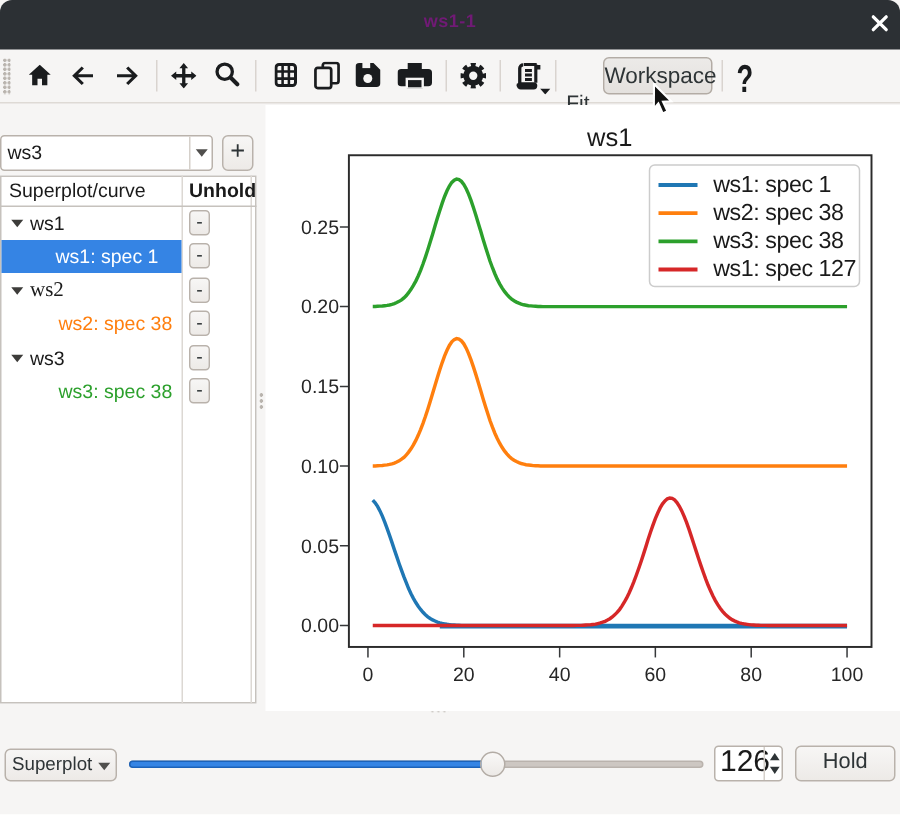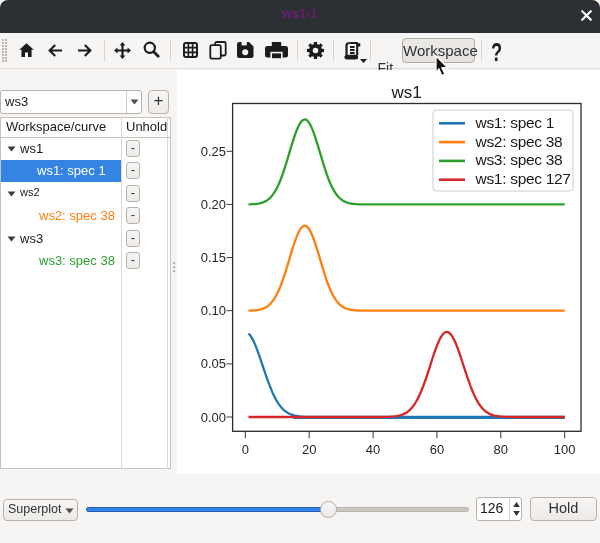--- a/index.html
+++ b/index.html
@@ -106,38 +106,38 @@
 <svg class="ic" style="left:130px;top:99px;" width="9" height="6" viewBox="0 0 9 6">
     <path d="M0.5 0.5 H8.5 L4.5 5.5 Z" fill="#504f4d"></path>
   </svg>
 <div class="abs btn" style="left:148px;top:90px;width:21px;height:24px;"></div>
 <div class="abs" style="left:148px;top:89px;width:21px;height:24px;line-height:24px;text-align:center;font-size:17px;color:#2e3436;">+</div>
 
 <div class="abs" style="left:0;top:117px;width:171px;height:352px;background:#ffffff;border:1px solid #c6c2bd;"></div>
 <div class="abs" style="left:121px;top:117px;width:1px;height:352px;background:#dcd8d3;"></div>
 <div class="abs" style="left:167px;top:117px;width:1px;height:352px;background:#dcd8d3;"></div>
 <div class="abs" style="left:0;top:137px;width:171px;height:1px;background:#c6c2bd;"></div>
-<div class="abs" style="left:6px;top:119px;font-size:13px;color:#1a1a1a;">Workspace/curve</div>
-<div class="abs" style="left:126px;top:119px;font-size:13px;color:#1a1a1a;">Unhold</div>
+<div class="abs" style="left:6px;top:119px;font-size:13px;color:#1a1a1a;">Superplot/curve</div>
+<div class="abs" style="left:126px;top:119px;font-size:13px;color:#1a1a1a;font-weight:bold;">Unhold</div>
 
 <div class="abs" style="left:1px;top:160px;width:120px;height:22px;background:#3584e4;"></div>
 
 <svg class="ic" style="left:7px;top:146px;" width="9" height="6" viewBox="0 0 9 6">
     <path d="M0.5 0.5 H8.5 L4.5 5.5 Z" fill="#3d3c3a"></path>
   </svg>
 <svg class="ic" style="left:7px;top:191px;" width="9" height="6" viewBox="0 0 9 6">
     <path d="M0.5 0.5 H8.5 L4.5 5.5 Z" fill="#3d3c3a"></path>
   </svg>
 <svg class="ic" style="left:7px;top:236px;" width="9" height="6" viewBox="0 0 9 6">
     <path d="M0.5 0.5 H8.5 L4.5 5.5 Z" fill="#3d3c3a"></path>
   </svg>
 
 <div class="abs" style="left:20px;top:141px;font-size:13px;color:#1a1a1a;">ws1</div>
 <div class="abs" style="left:37px;top:163px;font-size:13px;color:#ffffff;">ws1: spec 1</div>
-<div class="abs" style="left:20px;top:186px;font-size:11px;color:#1a1a1a;">ws2</div>
+<div class="abs" style="left:20px;top:186px;font-size:14px;color:#1a1a1a;font-family:Liberation Serif, serif;">ws2</div>
 <div class="abs" style="left:39px;top:208px;font-size:13px;color:#ff7f0e;">ws2: spec 38</div>
 <div class="abs" style="left:20px;top:231px;font-size:13px;color:#1a1a1a;">ws3</div>
 <div class="abs" style="left:39px;top:253px;font-size:13px;color:#2ca02c;">ws3: spec 38</div>
 
 <div class="abs btn" style="left:126px;top:140px;width:14px;height:17px;border-radius:3px;"></div>
 <div class="abs" style="left:126px;top:139px;width:14px;height:17px;text-align:center;line-height:17px;font-size:13px;color:#2e3436;">-</div>
 <div class="abs btn" style="left:126px;top:162px;width:14px;height:17px;border-radius:3px;"></div>
 <div class="abs" style="left:126px;top:161px;width:14px;height:17px;text-align:center;line-height:17px;font-size:13px;color:#2e3436;">-</div>
 <div class="abs btn" style="left:126px;top:185px;width:14px;height:17px;border-radius:3px;"></div>
 <div class="abs" style="left:126px;top:184px;width:14px;height:17px;text-align:center;line-height:17px;font-size:13px;color:#2e3436;">-</div>
@@ -209,21 +209,21 @@
 <div class="abs" style="left:8px;top:499px;height:22px;line-height:21px;font-size:12.5px;color:#2e3436;">Superplot</div>
 <svg class="ic" style="left:64.5px;top:507.5px;" width="9" height="6" viewBox="0 0 9 6">
     <path d="M0.5 0.5 H8.5 L4.5 5.5 Z" fill="#504f4d"></path>
   </svg>
 
 <div class="abs" style="left:86px;top:507px;width:383px;height:5px;background:#cdc7c2;border-radius:2.5px;border:1px solid #bab3ad;"></div>
 <div class="abs" style="left:86px;top:507px;width:242px;height:5px;background:#3584e4;border-radius:2.5px;border:1px solid #1c62b9;"></div>
 <div class="abs" style="left:320px;top:501px;width:17px;height:17px;background:linear-gradient(to bottom,#f9f8f7,#ece9e6);border:1px solid #b3aca5;border-radius:50%;"></div>
 
 <div class="abs" style="left:476px;top:497px;width:46px;height:24px;background:#ffffff;border:1px solid #b9b2ab;border-radius:3px;"></div>
-<div class="abs" style="left:480px;top:497px;width:30px;height:24px;line-height:23px;font-size:14px;color:#1a1a1a;">126</div>
+<div class="abs" style="left:480px;top:497px;width:30px;height:24px;line-height:23px;font-size:20px;color:#1a1a1a;">126</div>
 <div class="abs" style="left:509px;top:498px;width:1px;height:22px;background:#d5d0ca;"></div>
 <svg class="ic" style="left:512.5px;top:502px;" width="7" height="5" viewBox="0 0 8 6">
     <path d="M4 0 L8 6 H0 Z" fill="#2e3436"></path>
   </svg>
 <svg class="ic" style="left:512.5px;top:511px;" width="7" height="5" viewBox="0 0 8 6">
     <path d="M0 0 H8 L4 6 Z" fill="#2e3436"></path>
   </svg>
 
 <div class="abs btn" style="left:530px;top:497px;width:67px;height:24px;"></div>
 <div class="abs" style="left:530px;top:496px;width:67px;height:24px;text-align:center;line-height:24px;font-size:14.5px;color:#2e3436;">Hold</div>

